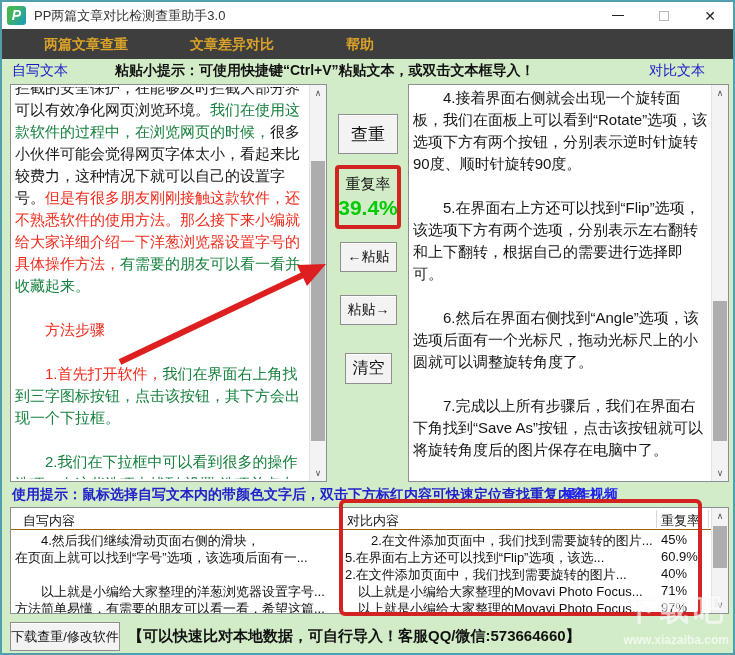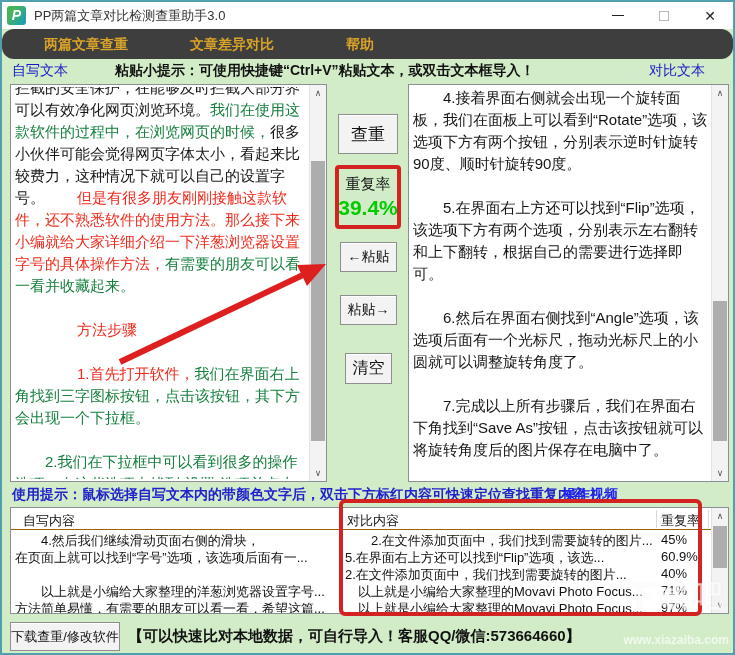--- a/index.html
+++ b/index.html
@@ -14,38 +14,38 @@
   .app-icon{width:19px;height:19px;margin-left:5px;border-radius:3px;
     background:linear-gradient(125deg,#45b657 30%,#1f9fae 85%);
     color:#fff;font-weight:bold;font-size:14px;line-height:19px;text-align:center;font-style:italic;}
   .app-title{margin-left:8px;font-size:13px;color:#333;}
   .win-controls{position:absolute;right:0;top:0;height:27px;display:flex;}
   .win-btn{width:46px;height:27px;display:flex;align-items:center;justify-content:center;color:#333;font-size:12px;cursor:default;}
   .maxi-glyph{display:inline-block;width:10px;height:10px;border:1px solid #b9b9b9;}
   .min-glyph{display:inline-block;width:12px;border-top:1px solid #222;}
   .close-glyph{font-size:14px;color:#222;}
   
-  .menubar{position:absolute;left:0;top:27px;width:731px;height:30px;background:#3e3e3e;border-radius:12px;}
+  .menubar{position:absolute;left:0;top:27px;width:731px;height:30px;background:#3e3e3e;}
   .menu-item{position:absolute;top:0;height:30px;line-height:30px;color:#d9a228;font-size:14px;font-weight:bold;cursor:default;}
   .menu-item.m0{left:42px;}
   .menu-item.m1{left:188px;}
   .menu-item.m2{left:344px;}
   
   .hintbar{position:absolute;left:0;top:57px;width:731px;height:24px;text-align:right;}
   .hint-left{position:absolute;left:10px;top:3px;font-size:14px;color:#1717c9;}
   .hint-center{position:absolute;left:113px;top:3px;font-size:14px;color:#111;font-weight:bold;}
   .hint-right{position:absolute;right:28px;top:3px;font-size:14px;color:#1717c9;}
   
   .panel{position:absolute;background:#fff;border:1px solid #8a8f96;}
   .panel-left{left:8px;top:82px;width:317px;height:398px;}
   .panel-right{left:406px;top:82px;width:321px;height:398px;}
   .text-flow{position:absolute;left:4px;top:2px;right:19px;bottom:2px;overflow:hidden;font-size:15px;line-height:22px;color:#151515;}
   .para{margin:0 0 22px 0;}
   .para:last-child{margin-bottom:0;}
-  .c-black{color:#151515;} .c-green{color:#15803d;} .c-red{color:#f02b1d;margin-left:32px;}
+  .c-black{color:#151515;} .c-green{color:#15803d;} .c-red{color:#f02b1d;}
   .clip-wrap{height:12px;overflow:hidden;}
   .clip-wrap .line{margin-top:-10px;}
   
   .vscroll{position:absolute;right:0;top:0;bottom:0;width:17px;background:#f3f3f3;border-left:1px solid #e2e2e2;}
   .sb-arrow{position:absolute;left:0;width:16px;height:16px;color:#555;font-size:9px;line-height:16px;text-align:center;}
   .sb-up{top:0;} .sb-down{bottom:0;}
   .sb-thumb{position:absolute;left:1px;width:14px;background:#adadad;}
   
   .btn{position:absolute;background:#f3f3f3;border:1px solid #8e8e8e;color:#111;
     display:flex;align-items:center;justify-content:center;cursor:default;
@@ -76,21 +76,21 @@
   .col-pct{position:absolute;left:650px;width:50px;}
   
   .red-rect{position:absolute;left:337px;top:497px;width:363px;height:117px;border:4px solid #d32222;border-radius:6px;z-index:8;pointer-events:none;}
   
   .btn-download{left:8px;top:620px;width:110px;height:29px;font-size:13px;}
   .footer-notice{position:absolute;left:126px;top:625px;font-size:15px;font-weight:bold;color:#111;}
   
   .arrow-svg{position:absolute;left:0;top:0;z-index:15;pointer-events:none;}
   .watermark{position:absolute;right:4px;bottom:6px;z-index:30;pointer-events:none;text-align:center;opacity:.75;}
   .wm-logo{font-size:30px;font-weight:bold;color:rgba(255,255,255,.85);letter-spacing:4px;text-shadow:0 0 2px rgba(200,200,200,.4);}
-  .wm-url{font-size:12px;font-weight:bold;color:rgba(255,255,255,.9);margin-top:16px;}
+  .wm-url{font-size:12px;font-weight:bold;color:rgba(255,255,255,.9);margin-top:2px;}
 </style>
 </head>
 <body>
 
 <div class="window">
 
   <div class="titlebar">
     <div class="app-icon">P</div>
     <div class="app-title">PP两篇文章对比检测查重助手3.0</div>
     <div class="win-controls">

